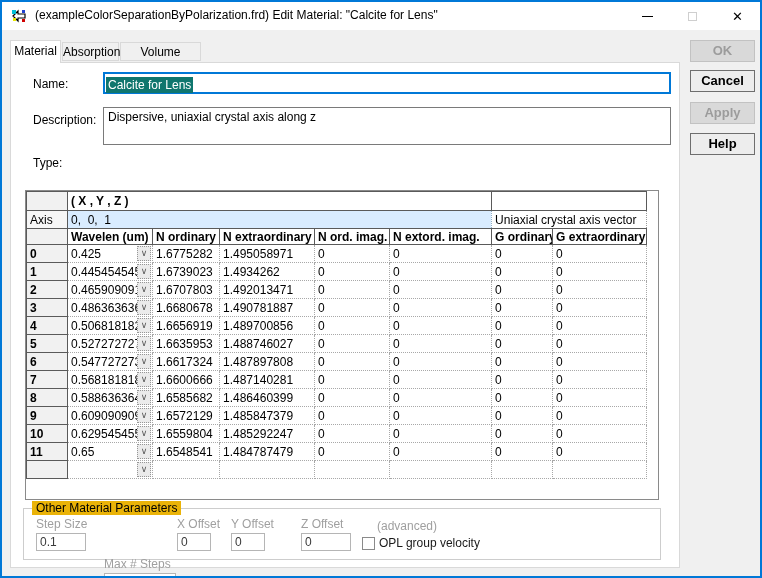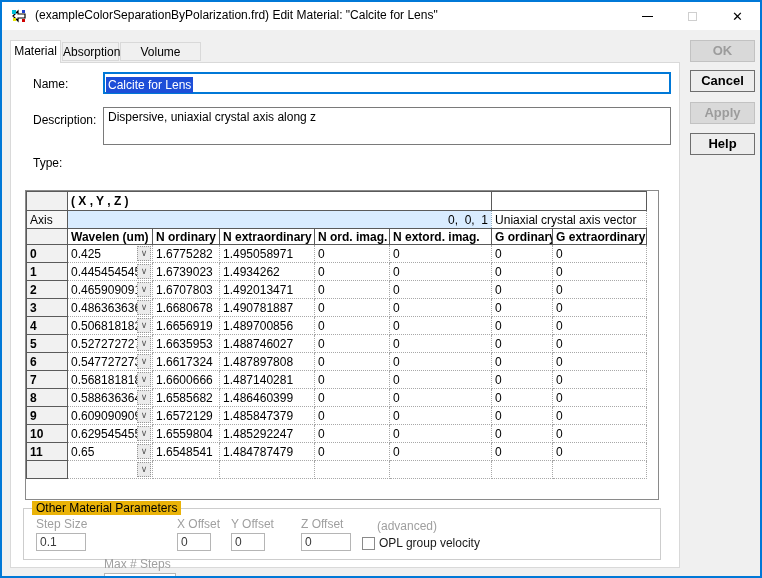--- a/index.html
+++ b/index.html
@@ -25,38 +25,38 @@
   .tabpage { position:absolute; left:8px; top:60px; width:670px; height:506px;
              background:#fff; border:1px solid #d9d9d9; z-index:1; }
   
   .btn { position:absolute; left:688px; width:65px; height:22px; font-size:13px; font-weight:bold;
          text-align:center; line-height:20px; background:#ededed; border:1px solid #6e6e6e; color:#000; z-index:4; }
   .btn.disabled { background:#d9d9d9; border:1px solid #c2c2c2; color:#9c9c9c; }
   
   .flabel { position:absolute; font-size:12px; color:#000; }
   .name-input { position:absolute; left:92px; top:9px; width:568px; height:22px;
                 background:#fff; border:2px solid #0078d7; padding:1px 1px; }
-  .name-sel { display:inline-block; background:#1d4ed8; color:#fff; font-size:12px; line-height:16px; padding:0 2px; }
+  .name-sel { display:inline-block; background:#0f766e; color:#fff; font-size:12px; line-height:16px; padding:0 2px; }
   .desc-box { position:absolute; left:92px; top:44px; width:568px; height:38px;
               background:#fff; border:1px solid #7a7a7a; font-size:12px; color:#000; padding:2px 4px; }
   .type-combo { position:absolute; left:92px; top:89px; width:568px; height:22px;
                 background:#cfcfcf; border:1px solid #b2b2b2; color:#6e6e6e; font-size:12px;
                 line-height:20px; padding:0 5px; }
   .type-combo .chev { position:absolute; right:7px; top:0; color:#a9a9a9; font-size:11px; }
   
   .tablewrap { position:absolute; left:14px; top:127px; width:634px; height:310px;
                border:1px solid #8a8a8a; background:#fff; overflow:hidden; }
   table.mat { border-collapse:collapse; table-layout:fixed; width:620px; }
   table.mat td { font-size:12px; color:#000; padding:0 3px; height:18px; overflow:hidden;
                  white-space:pre; vertical-align:middle; }
   td.banner { font-weight:bold; border:1px solid #5a5a5a; height:21px; }
   tr.hdr2 td { border:1px solid #5a5a5a; font-weight:bold; height:19px; }
   tr.hdr3 td { height:18px; }
   td.axis-l { border:1px solid #5a5a5a; background:#f6f6f6;margin-left:44px; }
-  td.axisval { background:#d9ecff; border:1px dotted #8fb0c9;text-align:right; }
+  td.axisval { background:#d9ecff; border:1px dotted #8fb0c9; }
   td.axisnote { border:1px dotted #9a9a9a; border-bottom:1px solid #5a5a5a; }
   tr.colhdr td { font-weight:bold; border:1px solid #5a5a5a; height:16px; }
   td.rh { background:#f1f1f1; border:1px solid #5a5a5a; font-weight:bold; }
   td.num, td.wv { border-right:1px dotted #a8a8a8; border-bottom:1px dotted #a8a8a8; }
   td.wv { position:relative; padding-right:17px; }
   .dd { position:absolute; right:1px; top:1px; width:14px; height:15px; background:#ebebeb;
         border:1px dotted #969696; font-size:9px; color:#555; text-align:center; line-height:13px; }
   
   .groupbox { position:absolute; left:12px; top:445px; width:638px; height:52px;
               border:1px solid #cdcdcd; }

